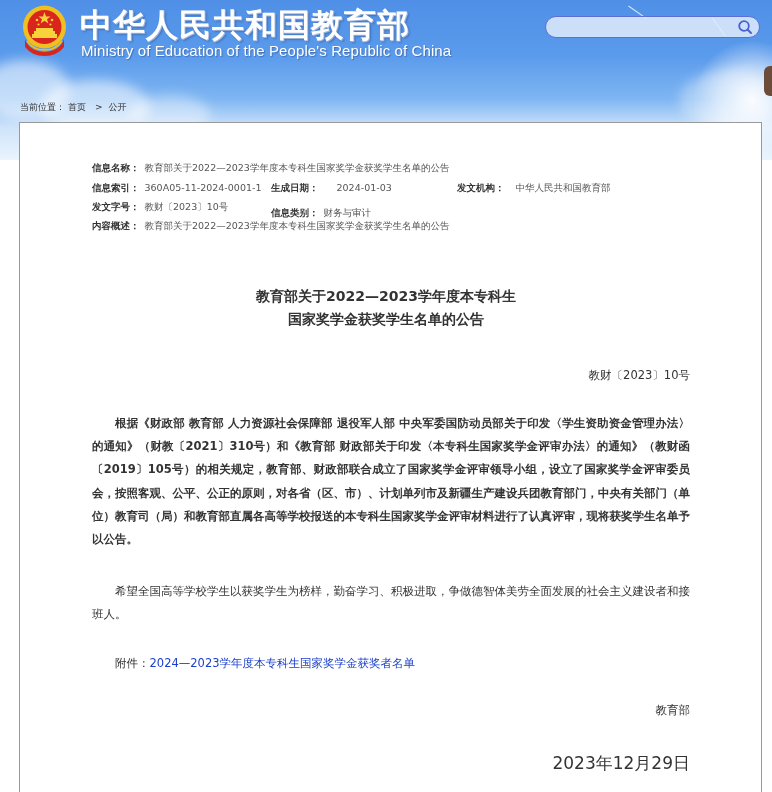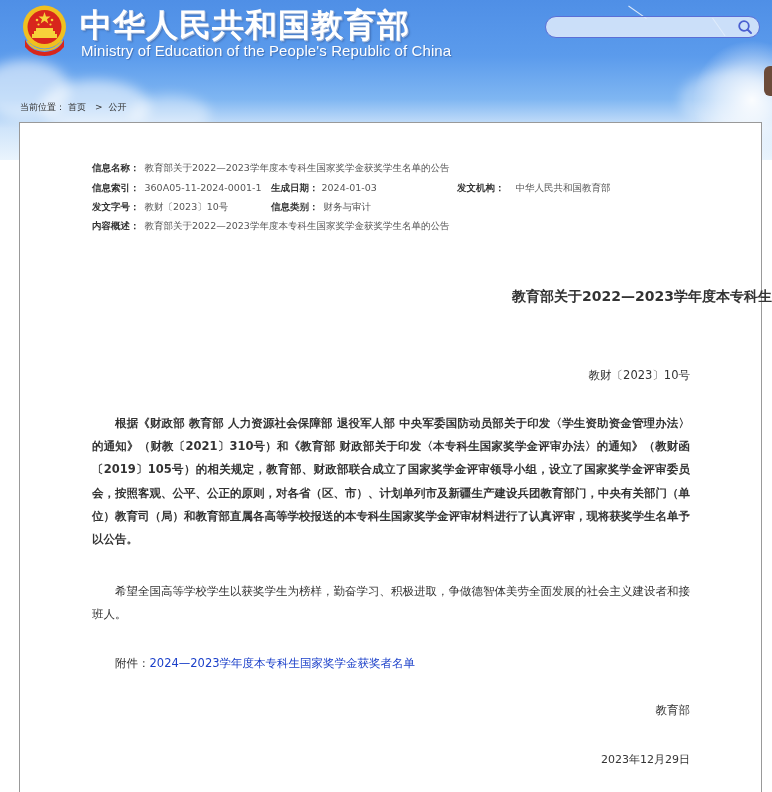--- a/index.html
+++ b/index.html
@@ -45,32 +45,32 @@
   .breadcrumb .sep { margin: 0 6px; }
   .content-box {
     position: absolute; left: 19px; top: 122px; width: 743px; height: 700px;
     background: #ffffff; border: 1px solid #999999; box-sizing: border-box;
   }
   .meta { position: absolute; left: 92px; top: 161px; font-size: 9.5px; color: #555; }
   .meta-row { position: absolute; white-space: nowrap; height: 14px; line-height: 14px; }
   .meta-label { font-weight: bold; color: #333; }
   .meta-value { color: #555; }
   .doc-title {
-    position: absolute; left: 0; width: 772px; text-align: right; top: 285px;
+    position: absolute; left: 0; width: 772px; text-align: center; top: 285px;
     font-size: 14px; font-weight: bold; color: #333; line-height: 23px;
   }
   .doc-number { position: absolute; right: 82px; top: 368px; font-size: 11.5px; color: #333; }
   .para {
     position: absolute; left: 92px; width: 598px; font-size: 11.5px; color: #333;
     line-height: 23.2px; text-indent: 2em; text-align: justify;
   }
   .attach { position: absolute; left: 115px; top: 656px; font-size: 11.5px; color: #333; white-space: nowrap; }
   .attach a { color: #1a3fc9; text-decoration: none; }
   .sign-org { position: absolute; right: 82px; top: 703px; font-size: 11.5px; color: #333; }
-  .sign-date { position: absolute; right: 82px; top: 752px; font-size: 11px; color: #333; }
+  .sign-date { position: absolute; right: 82px; top: 752px; font-size: 17px; color: #333; }
 </style>
 </head>
 <body>
 
 <div class="header-bg">
   <div class="cloud" style="left:-20px; top:60px; width:90px; height:60px;"></div>
   <div class="cloud" style="left:40px; top:80px; width:110px; height:55px;"></div>
   <div class="cloud" style="left:130px; top:95px; width:80px; height:40px; background:rgba(255,255,255,0.4);"></div>
   <div class="cloud" style="left:680px; top:70px; width:100px; height:60px; background:rgba(255,255,255,0.35);"></div>
   <div class="dandelion"></div>
@@ -115,42 +115,43 @@
   <div class="meta-row" style="left:0; top:0;">
     <span class="meta-label">信息名称：</span>
     <span class="meta-value" style="margin-left:2px;">教育部关于2022—2023学年度本专科生国家奖学金获奖学生名单的公告</span>
   </div>
   <div class="meta-row" style="left:0; top:20px;">
     <span class="meta-label">信息索引：</span>
     <span class="meta-value" style="margin-left:2px;">360A05-11-2024-0001-1</span>
   </div>
   <div class="meta-row" style="left:179px; top:20px;">
     <span class="meta-label">生成日期：</span>
-    <span class="meta-value" style="margin-left:0;">2024-01-03</span>
+    <span class="meta-value" style="margin-left:15px;">2024-01-03</span>
   </div>
   <div class="meta-row" style="left:365px; top:20px;">
     <span class="meta-label">发文机构：</span>
     <span class="meta-value" style="margin-left:8px;">中华人民共和国教育部</span>
   </div>
   <div class="meta-row" style="left:0; top:39px;">
     <span class="meta-label">发文字号：</span>
     <span class="meta-value" style="margin-left:2px;">教财〔2023〕10号</span>
   </div>
-  <div class="meta-row" style="left:179px; top:39px;">
+  <div class="meta-row" style="left:179px; top:45px;">
     <span class="meta-label">信息类别：</span>
     <span class="meta-value" style="margin-left:2px;">财务与审计</span>
   </div>
   <div class="meta-row" style="left:0; top:58px;">
     <span class="meta-label">内容概述：</span>
     <span class="meta-value" style="margin-left:2px;">教育部关于2022—2023学年度本专科生国家奖学金获奖学生名单的公告</span>
   </div>
 </div>
 
 <div class="doc-title">
   <div>教育部关于2022—2023学年度本专科生</div>
+  <div>国家奖学金获奖学生名单的公告</div>
 </div>
 
 <div class="doc-number">教财〔2023〕10号</div>
 
 <div class="para" style="top:412px;font-weight:bold;">根据《财政部 教育部 人力资源社会保障部 退役军人部 中央军委国防动员部关于印发〈学生资助资金管理办法〉的通知》（财教〔2021〕310号）和《教育部 财政部关于印发〈本专科生国家奖学金评审办法〉的通知》（教财函〔2019〕105号）的相关规定，教育部、财政部联合成立了国家奖学金评审领导小组，设立了国家奖学金评审委员会，按照客观、公平、公正的原则，对各省（区、市）、计划单列市及新疆生产建设兵团教育部门，中央有关部门（单位）教育司（局）和教育部直属各高等学校报送的本专科生国家奖学金评审材料进行了认真评审，现将获奖学生名单予以公告。</div>
 <div class="para" style="top:580px;">希望全国高等学校学生以获奖学生为榜样，勤奋学习、积极进取，争做德智体美劳全面发展的社会主义建设者和接班人。</div>
 
 <div class="attach">
   <span>附件：</span><a href="#">2024—2023学年度本专科生国家奖学金获奖者名单</a>
 </div>

